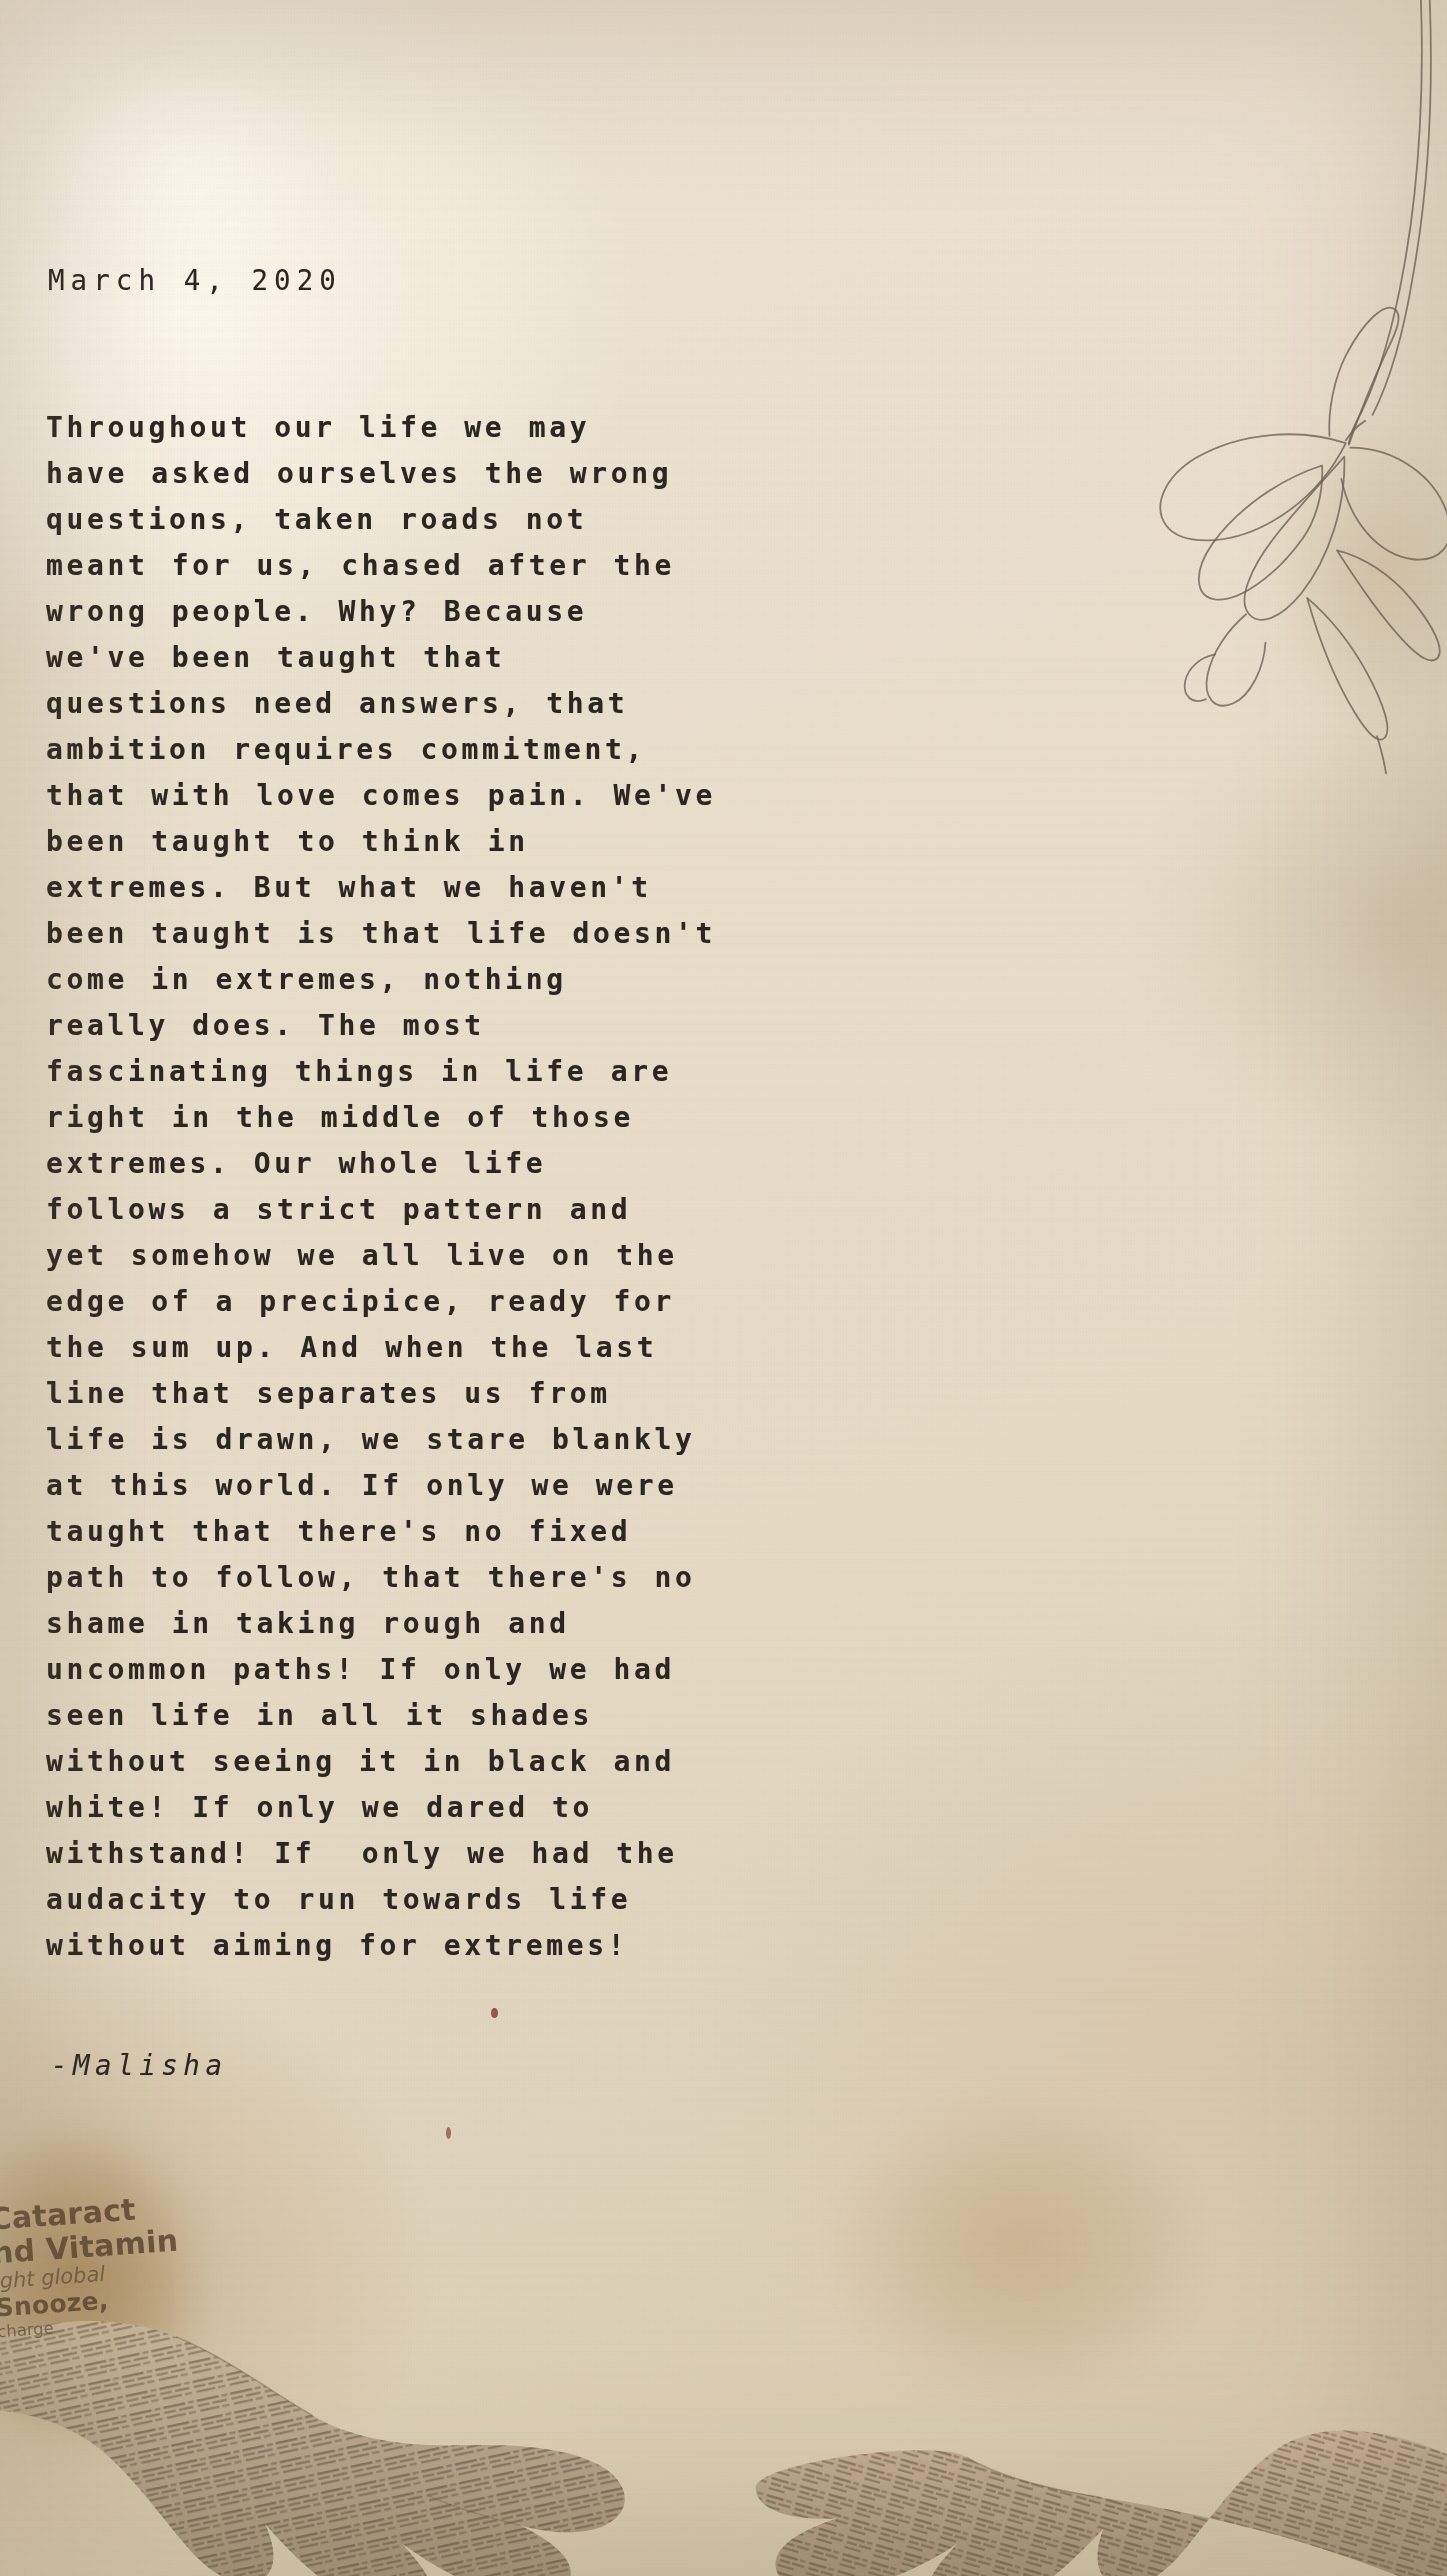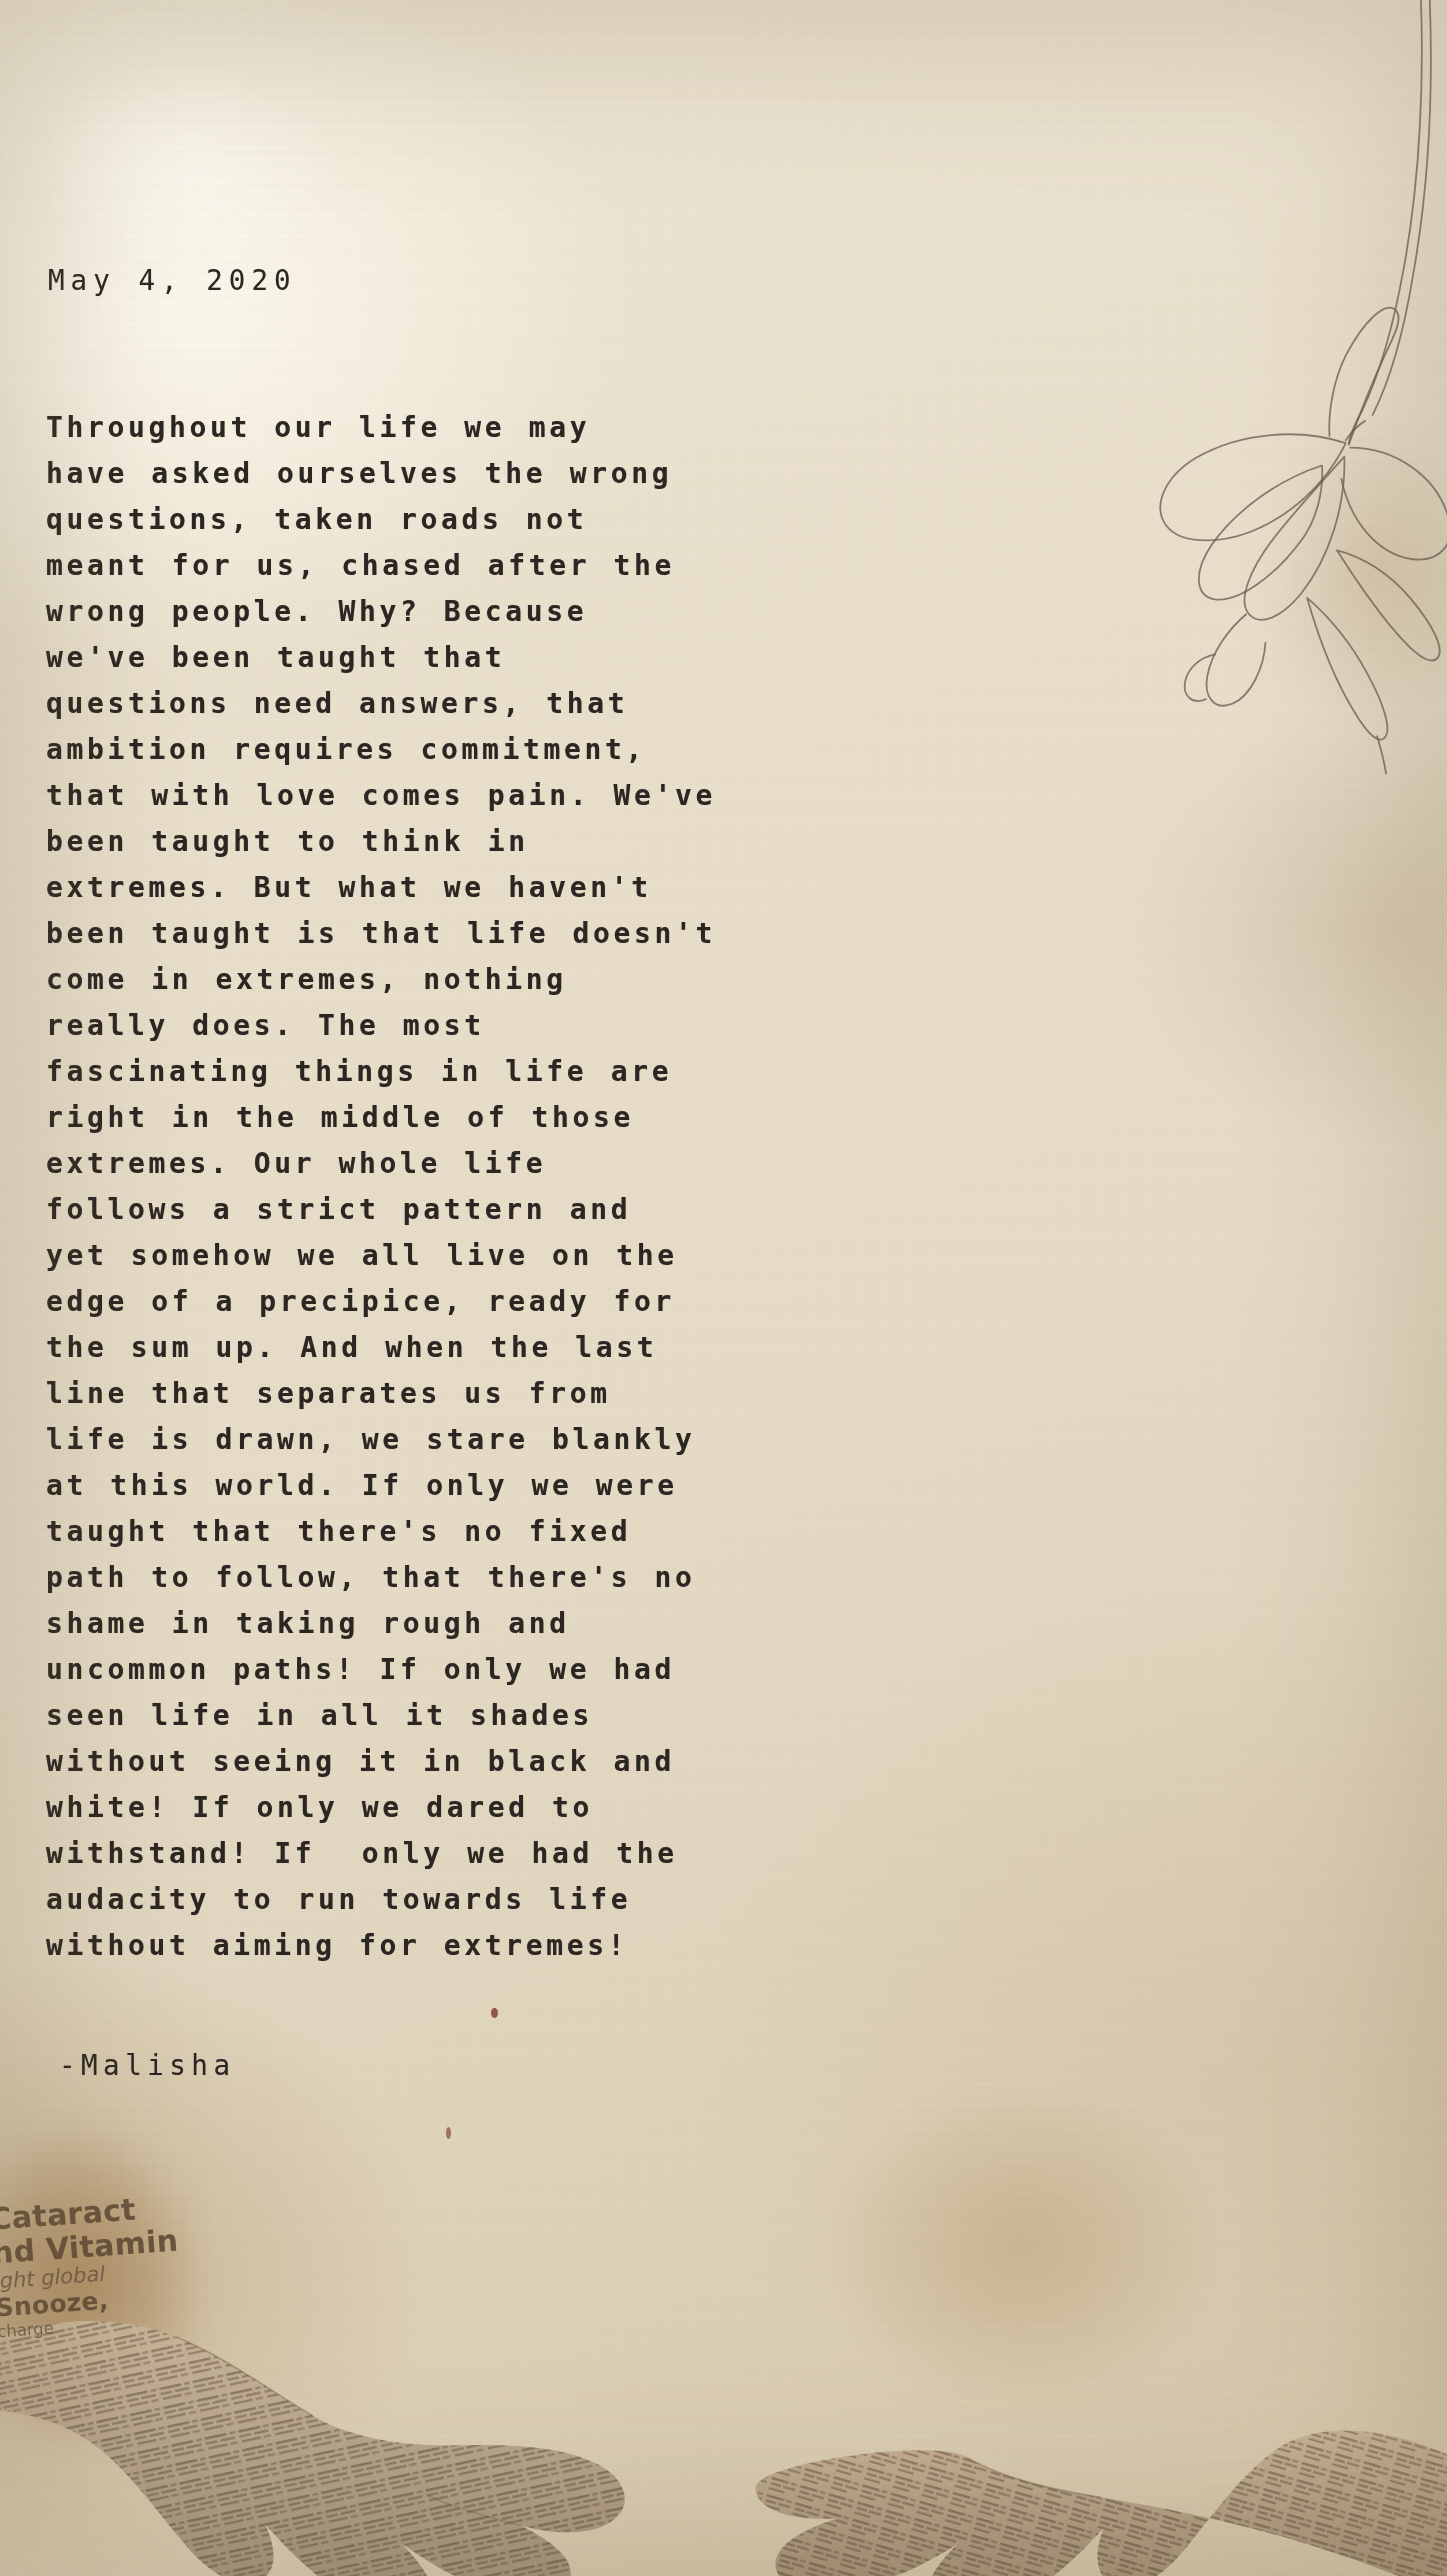--- a/index.html
+++ b/index.html
@@ -80,24 +80,25 @@
     top: 405px;
     width: 848px;
     font-size: 28px;
     line-height: 46px;
     letter-spacing: 0.13em;
     word-spacing: 0.10em;
     white-space: pre-wrap;
     font-weight: bold;
   }
   .signature {
-    left: 59px;
+    left: 51px;
     top: 2049px;
     font-size: 27.5px;
     letter-spacing: 0.20em;
+    font-style: italic;
   }
 
   
   .flower {
     position: absolute;
     left: 825px;
     top: -15px;
     width: 640px;
     height: 1086px;
     pointer-events: none;
@@ -188,21 +189,21 @@
       <path d="M524 900 C504 904 488 918 484 936 C480 956 494 968 512 960"></path>
 
       <path d="M688 760 C716 804 748 850 776 880 C800 906 816 914 824 904 C832 892 818 862 788 826 C760 792 722 768 688 760 Z"></path>
 
       <path d="M648 824 C664 880 686 936 712 978 C730 1008 744 1020 752 1012 C762 1002 752 968 728 924 C706 884 676 848 648 824 Z"></path>
 
       <path d="M742 1010 C748 1030 752 1046 754 1060"></path>
     </svg>
   </div>
 
-  <div class="typed date-line">May 4, 2020</div>
+  <div class="typed date-line">March 4, 2020</div>
 
   <div class="typed body-block">Throughout our life we may
 have asked ourselves the wrong
 questions, taken roads not
 meant for us, chased after the
 wrong people. Why? Because
 we've been taught that
 questions need answers, that
 ambition requires commitment,
 that with love comes pain. We've

